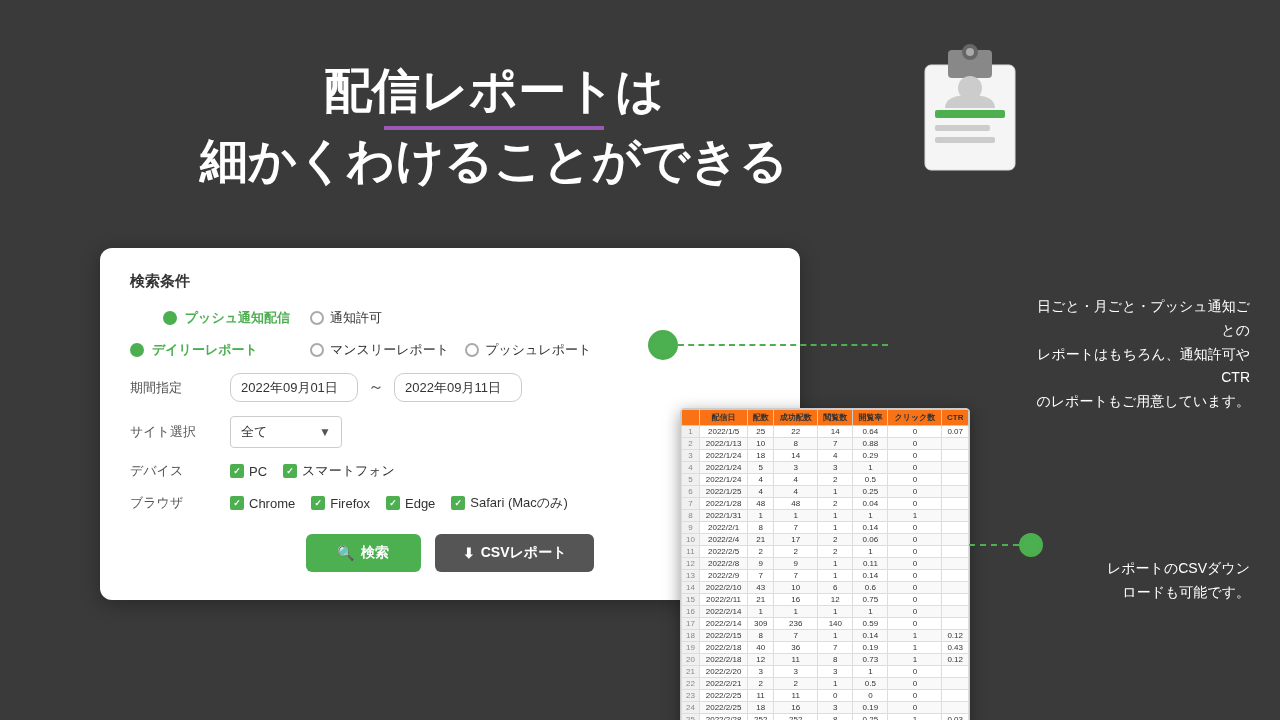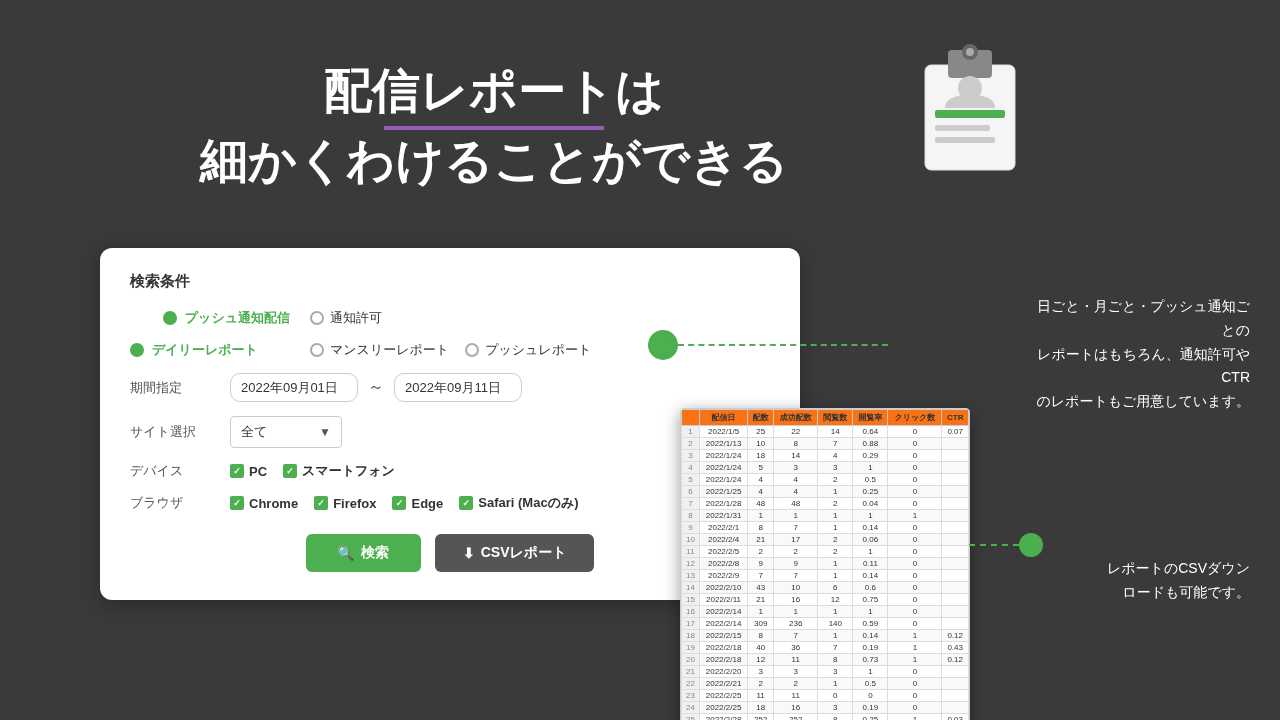--- a/index.html
+++ b/index.html
@@ -141,21 +141,20 @@
     .chevron-down {
       font-size: 12px;
       color: #555;
     }
 
     
     .checkbox-group {
       display: flex;
       align-items: center;
       gap: 16px;
-      font-weight: bold;
     }
     .checkbox-item {
       display: flex;
       align-items: center;
       gap: 5px;
       font-size: 13px;
       color: #333;
     }
     .checkbox-box {
       width: 14px;

